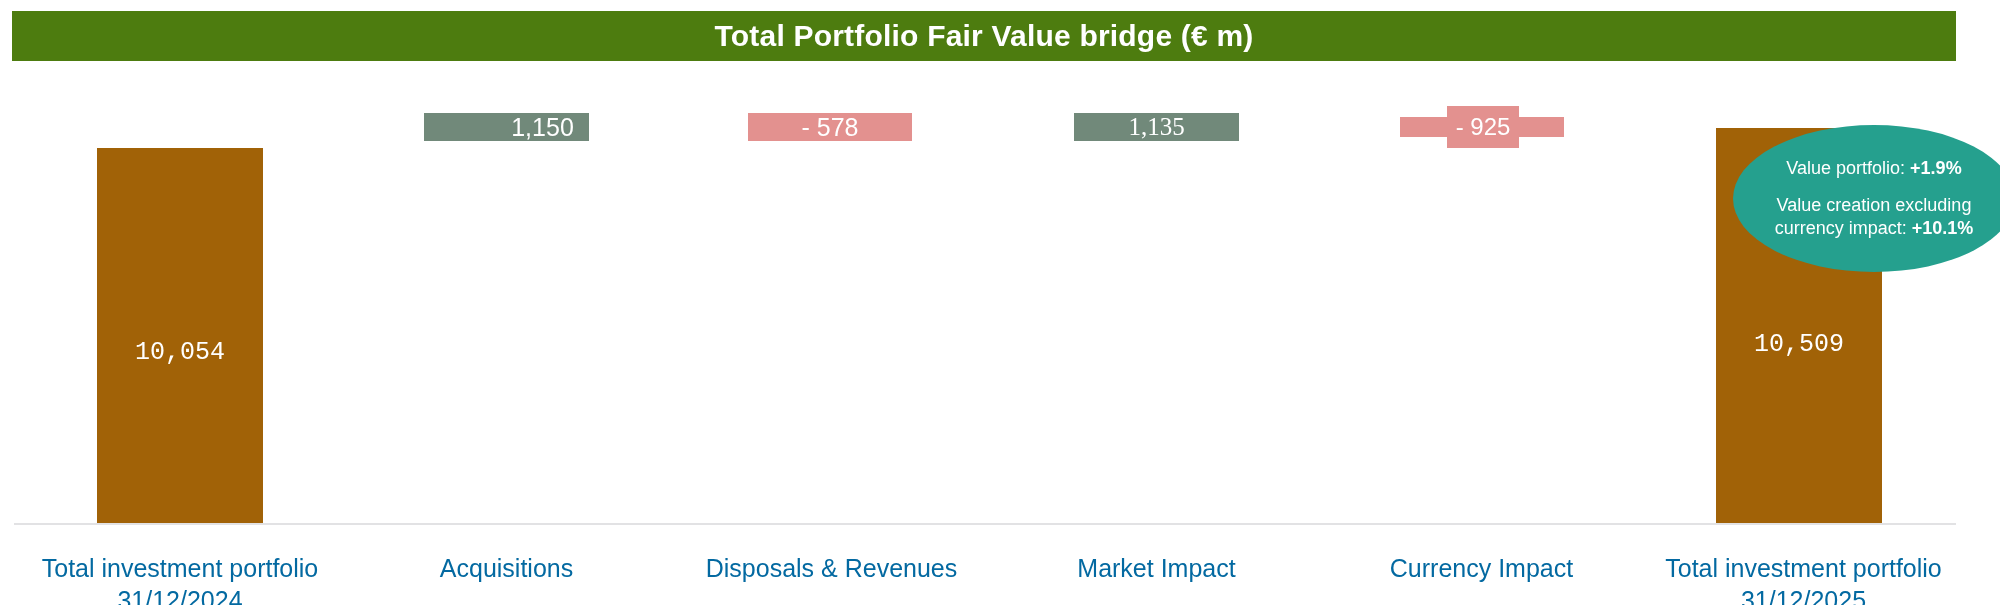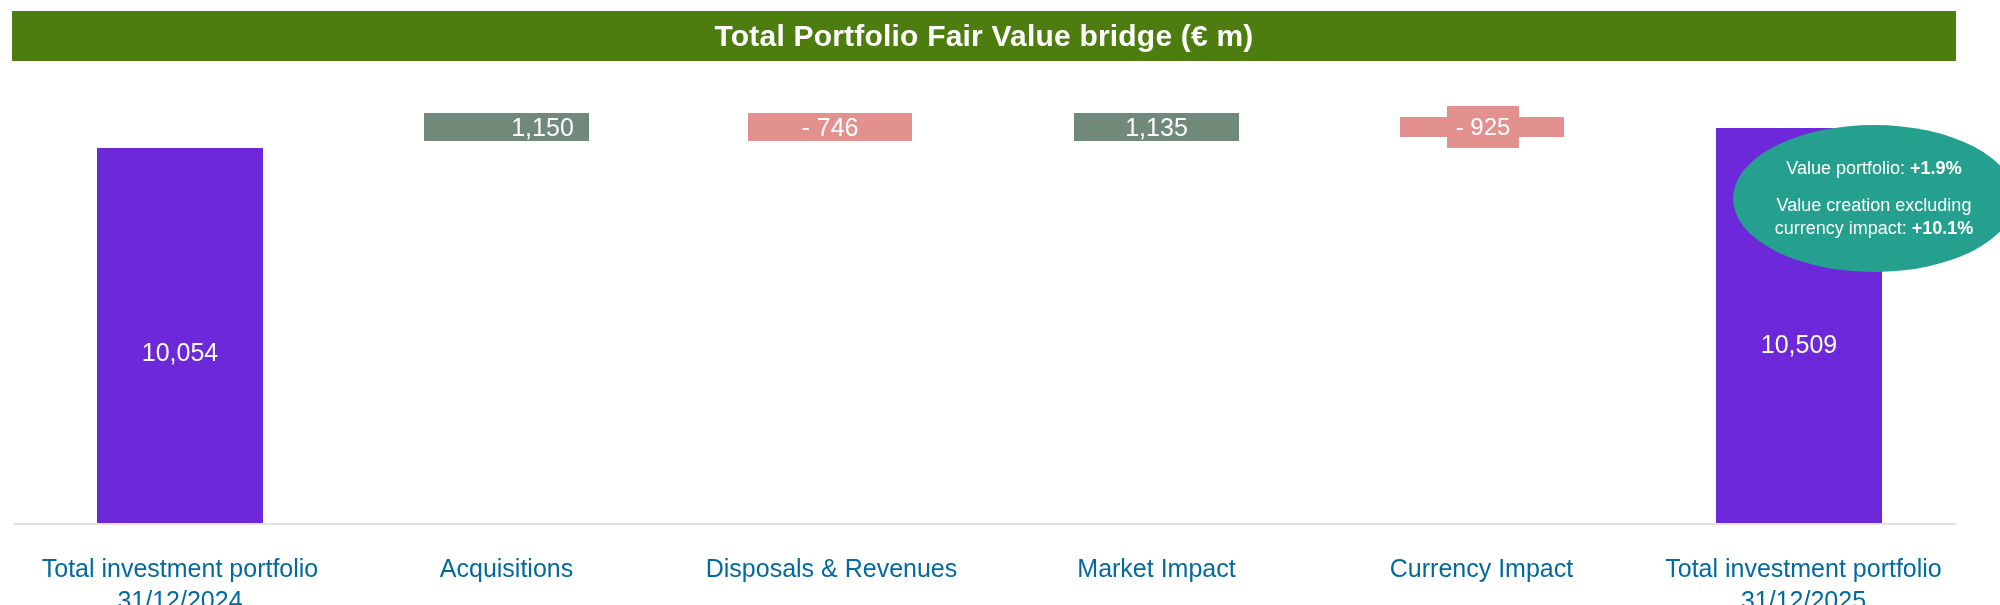--- a/index.html
+++ b/index.html
@@ -51,21 +51,21 @@
     top: 523px;
     width: 1942px;
     height: 2px;
     background: #e2e2e4;
   }
 
   .bar {
     position: absolute;
     box-sizing: border-box;
   }
-  .bar-navy   { background: #6d28d9; }
+  .bar-navy   { background: #a16207; font-family: Liberation Mono, monospace; }
   .bar-green  { background: #71897a; }
   .bar-red    { background: #e3918f; }
 
   .bar-value {
     position: absolute;
     width: 100%;
     text-align: center;
     color: #ffffff;
     font-size: 25px;
     white-space: nowrap;
@@ -109,20 +109,21 @@
     left: 748px;
     top: 113px;
     width: 164px;
     height: 28px;
   }
   #bar-mkt {
     left: 1074px;
     top: 113px;
     width: 165px;
     height: 28px;
+    font-family: Liberation Serif, serif;
   }
 
   
   #bar-cur-thin {
     left: 1400px;
     top: 117px;
     width: 164px;
     height: 20px;
   }
   #bar-cur-label {
@@ -200,21 +201,21 @@
 
   <div class="bar bar-navy" id="bar-start">
     <div class="bar-value">10,054</div>
   </div>
 
   <div class="bar bar-green" id="bar-acq">
     <div class="bar-value value-inside-tall">1,150</div>
   </div>
 
   <div class="bar bar-red" id="bar-disp">
-    <div class="bar-value value-inside-tall">- 746</div>
+    <div class="bar-value value-inside-tall">- 578</div>
   </div>
 
   <div class="bar bar-green" id="bar-mkt">
     <div class="bar-value value-inside-tall">1,135</div>
   </div>
 
   <div class="bar bar-red" id="bar-cur-thin"></div>
   <div class="bar bar-red" id="bar-cur-label">
     <div class="bar-value value-in-thin">- 925</div>
   </div>

